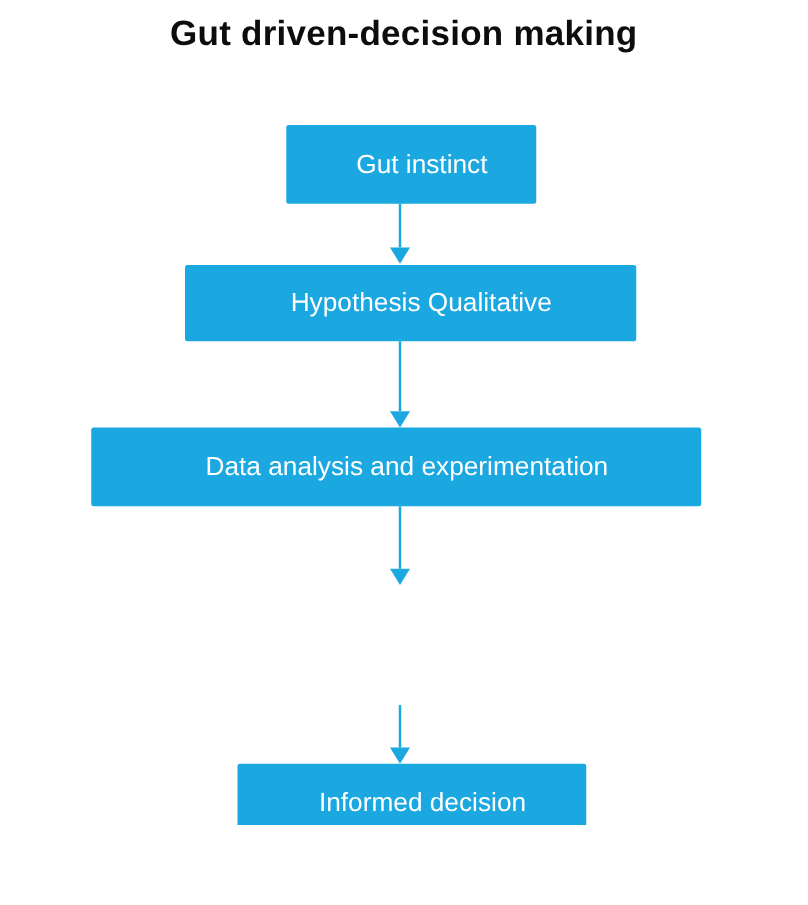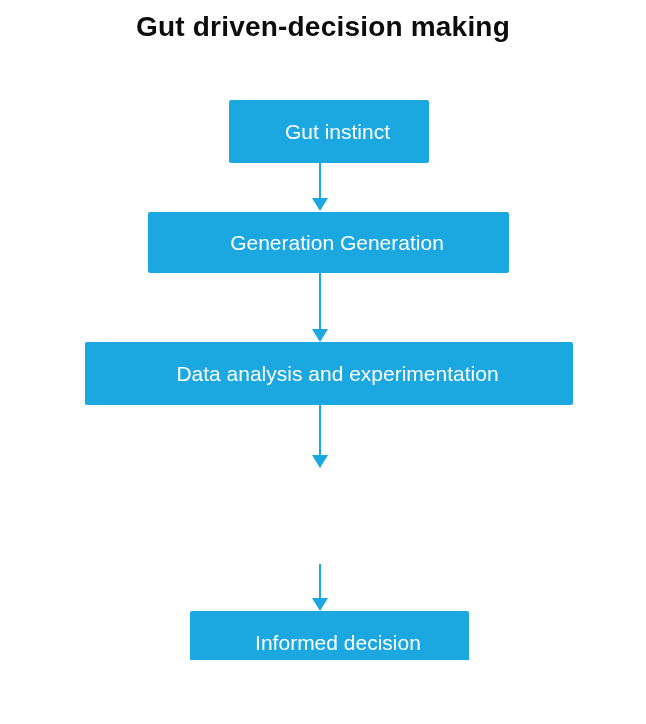--- a/index.html
+++ b/index.html
@@ -37,21 +37,21 @@
     color: var(--box-text, #ffffff);
     font-size: 21px;
     line-height: 32px;
     text-align: center;
     border-radius: 2px;
     padding-left: 17px;
   }
   .box span { white-space: pre-line; }
   .box1 { left: 229px; top: 100px; width: 183px; height: 63px; }
   .box2 { left: 148px; top: 212px; width: 344px; height: 61px; }
-  .box3 { left:  85px; top: 342px; width: 471px; height: 63px; justify-content: center; }
+  .box3 { left:  73px; top: 342px; width: 471px; height: 63px; justify-content: center; }
   .box4 { left:  90px; top: 468px; width: 460px; height: 96px; }
   .box5 { left: 190px; top: 611px; width: 262px; height: 96px; }
   .arrow {
     position: absolute;
     left: 312px;            
     width: 16px;
     display: flex;
     flex-direction: column;
     align-items: center;
   }
@@ -82,21 +82,21 @@
   <div class="box box1">
     <span>Gut instinct</span>
   </div>
 
   <div class="arrow arrow1">
     <div class="shaft"></div>
     <div class="head"></div>
   </div>
 
   <div class="box box2">
-    <span>Generation Generation</span>
+    <span>Hypothesis Qualitative</span>
   </div>
 
   <div class="arrow arrow2">
     <div class="shaft"></div>
     <div class="head"></div>
   </div>
 
   <div class="box box3">
     <span>Data analysis and experimentation</span>
   </div>

